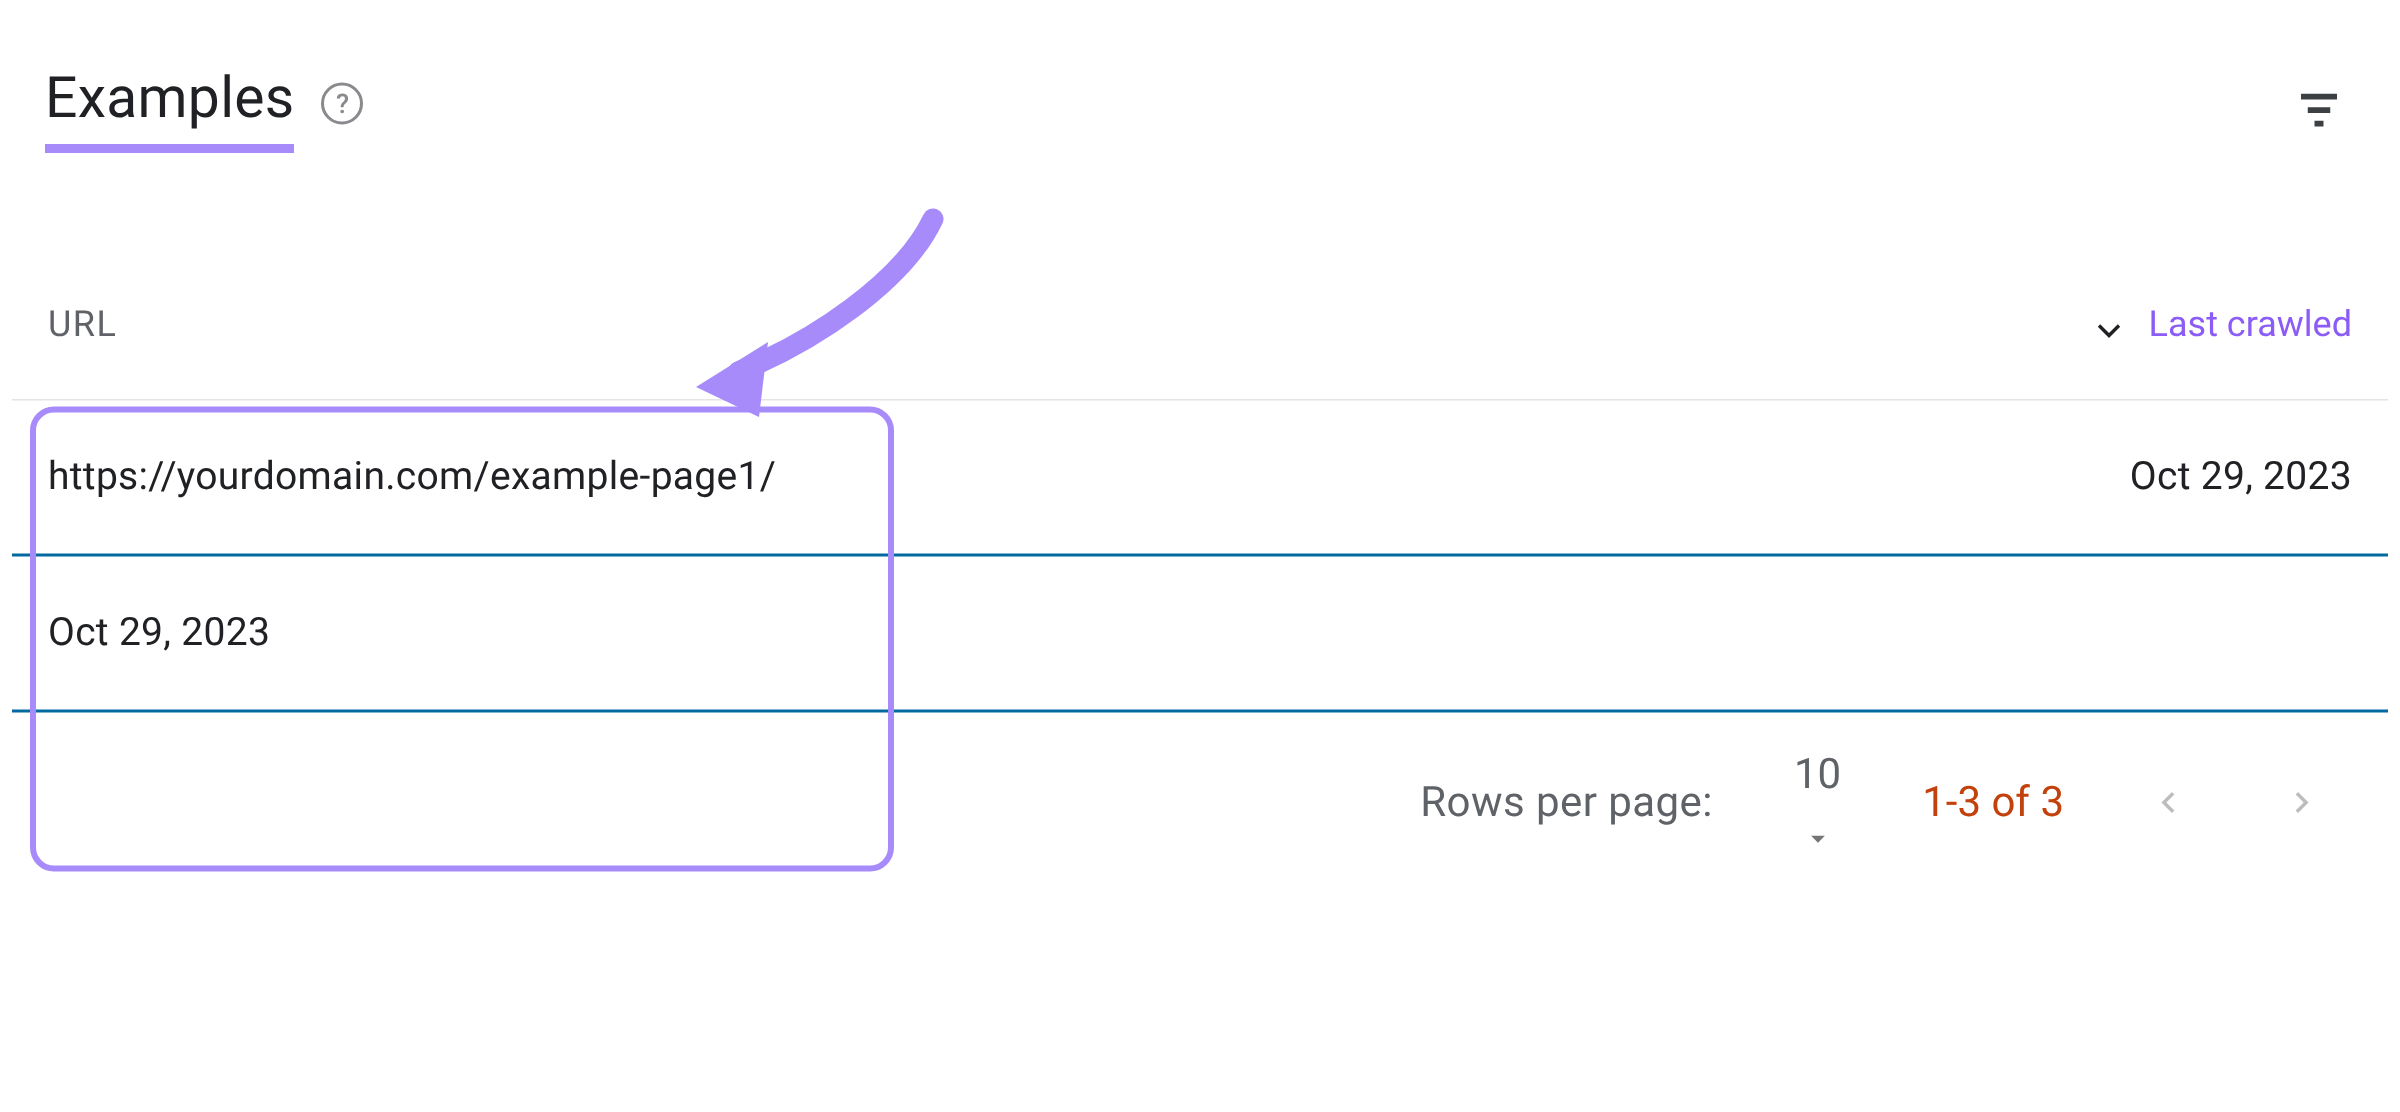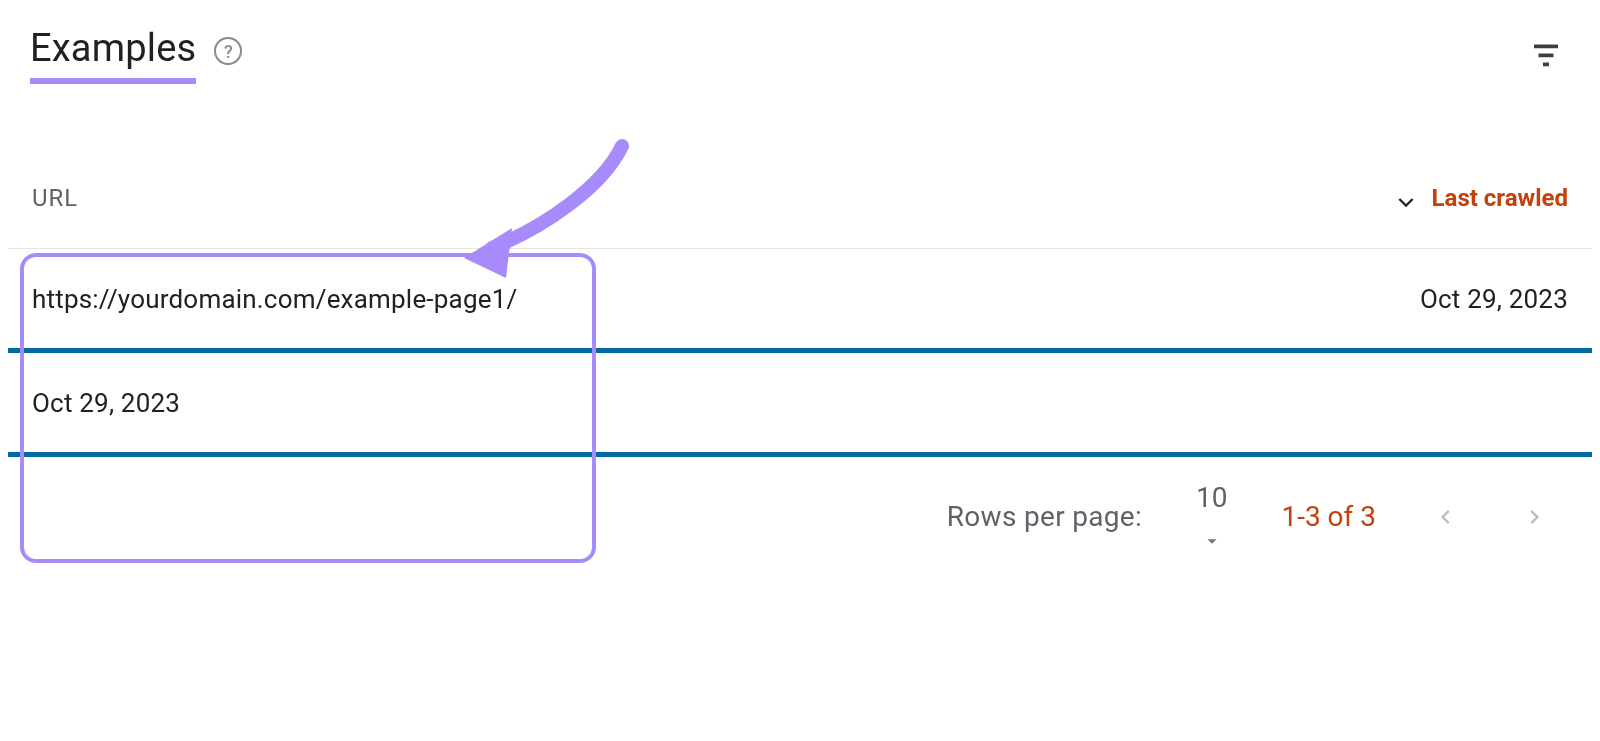--- a/index.html
+++ b/index.html
@@ -8,21 +8,21 @@
     background: #fff;
     width: 1600px;
     height: 741px;
     position: relative;
     color: #202124;
   }
   .header {
     display: flex;
     align-items: center;
     justify-content: space-between;
-    padding: 26px 30px 10px 30px;
+    padding: 44px 30px 10px 30px;
   }
   .title-wrap {
     display: flex;
     align-items: center;
     gap: 18px;
   }
   .title {
     font-size: 38px;
     font-weight: 400;
     color: #202124;
@@ -58,38 +58,38 @@
     justify-content: space-between;
     padding: 0 24px 36px 24px;
     border-bottom: 1px solid #e4e4e4;
   }
   .th {
     color: #5f6368;
     font-size: 24px;
     letter-spacing: 1px;
   }
   .th.sort {
-    color: #c2410c;
-    font-weight: 700;
+    color: #8b5cf6;
+    font-weight: 400;
     display: flex;
     align-items: center;
     gap: 12px;
     cursor: pointer;
     letter-spacing: 0;
   }
   .sort-icon svg { display: block; }
 
   .tbody { position: relative; }
   .row {
     display: flex;
     align-items: center;
     justify-content: space-between;
     padding: 0 24px;
     height: 104px;
-    border-bottom: 5px solid #0369a1;
+    border-bottom: 2px solid #0369a1;
     font-size: 26px;
     color: #202124;
     cursor: pointer;
   }
   .row .url { letter-spacing: 0.2px; }
   .row .date { letter-spacing: 0.2px; }
 
   .highlight-box {
     position: absolute;
     border: 4px solid #a78bfa;

